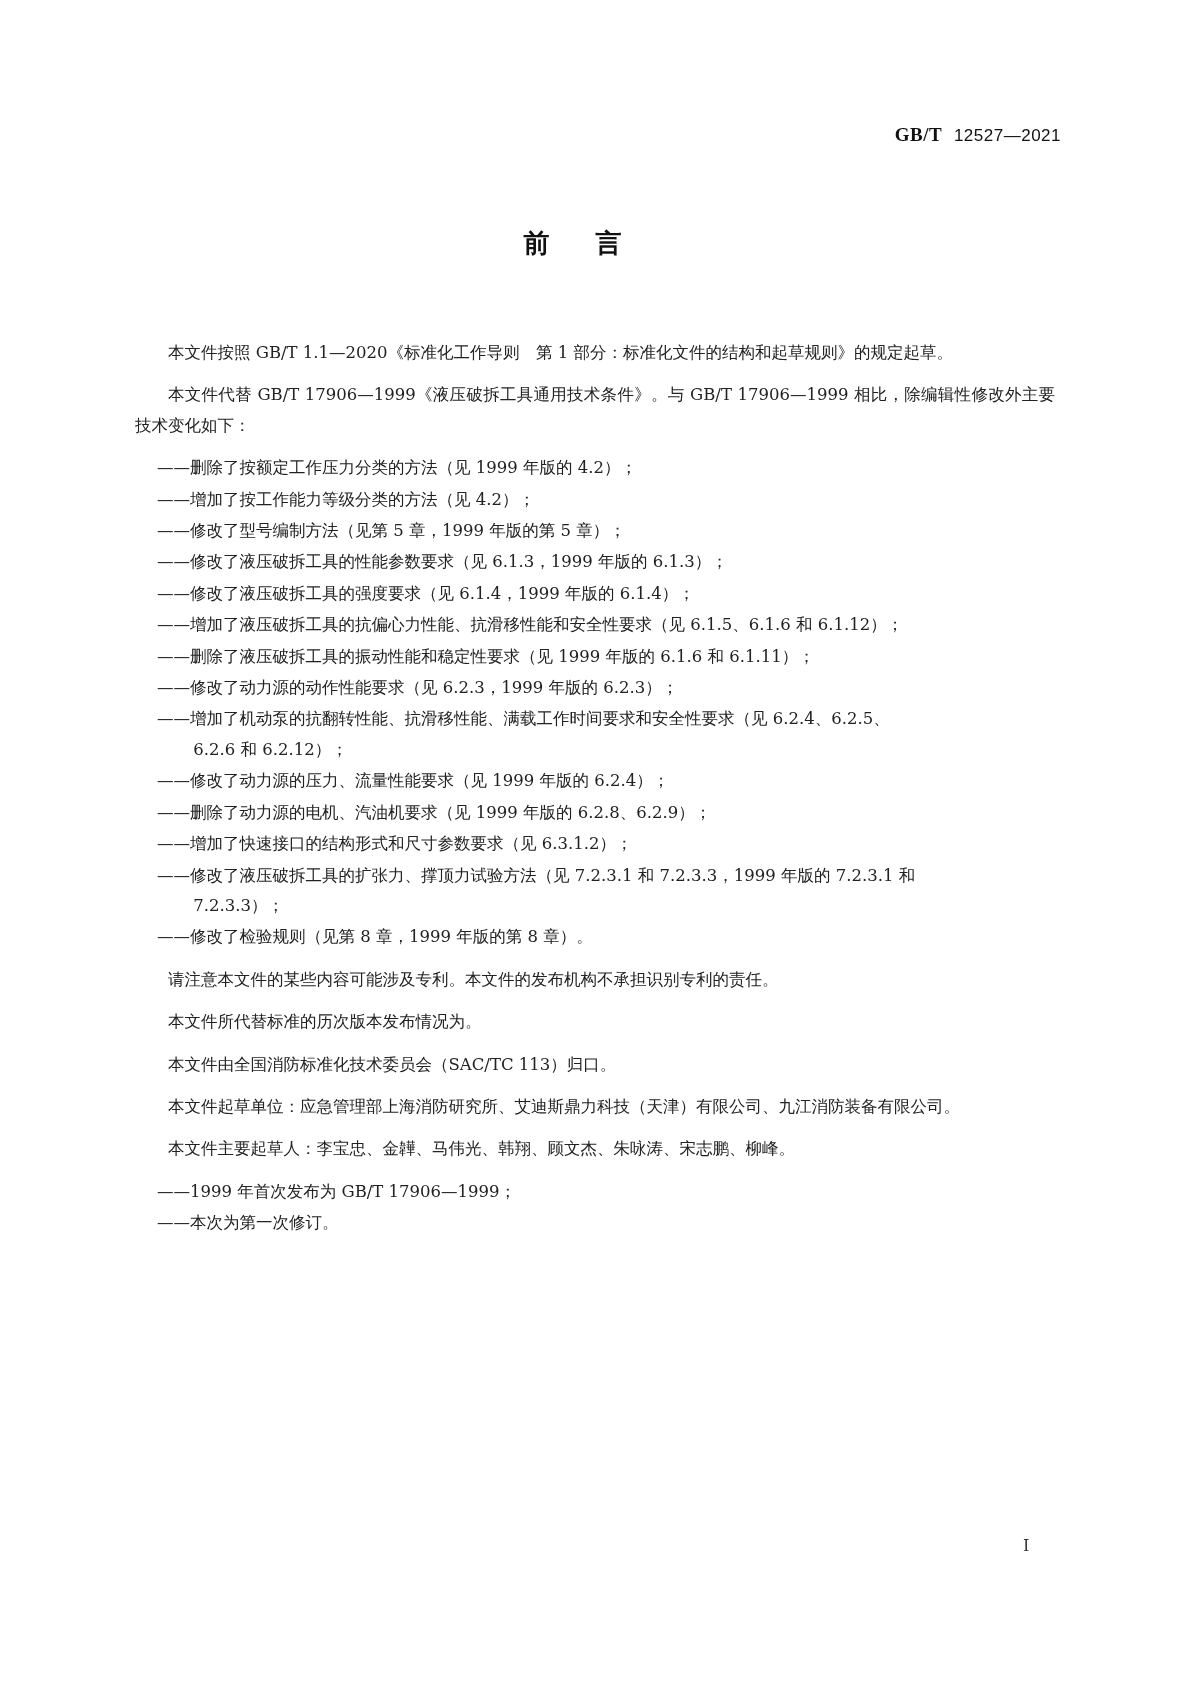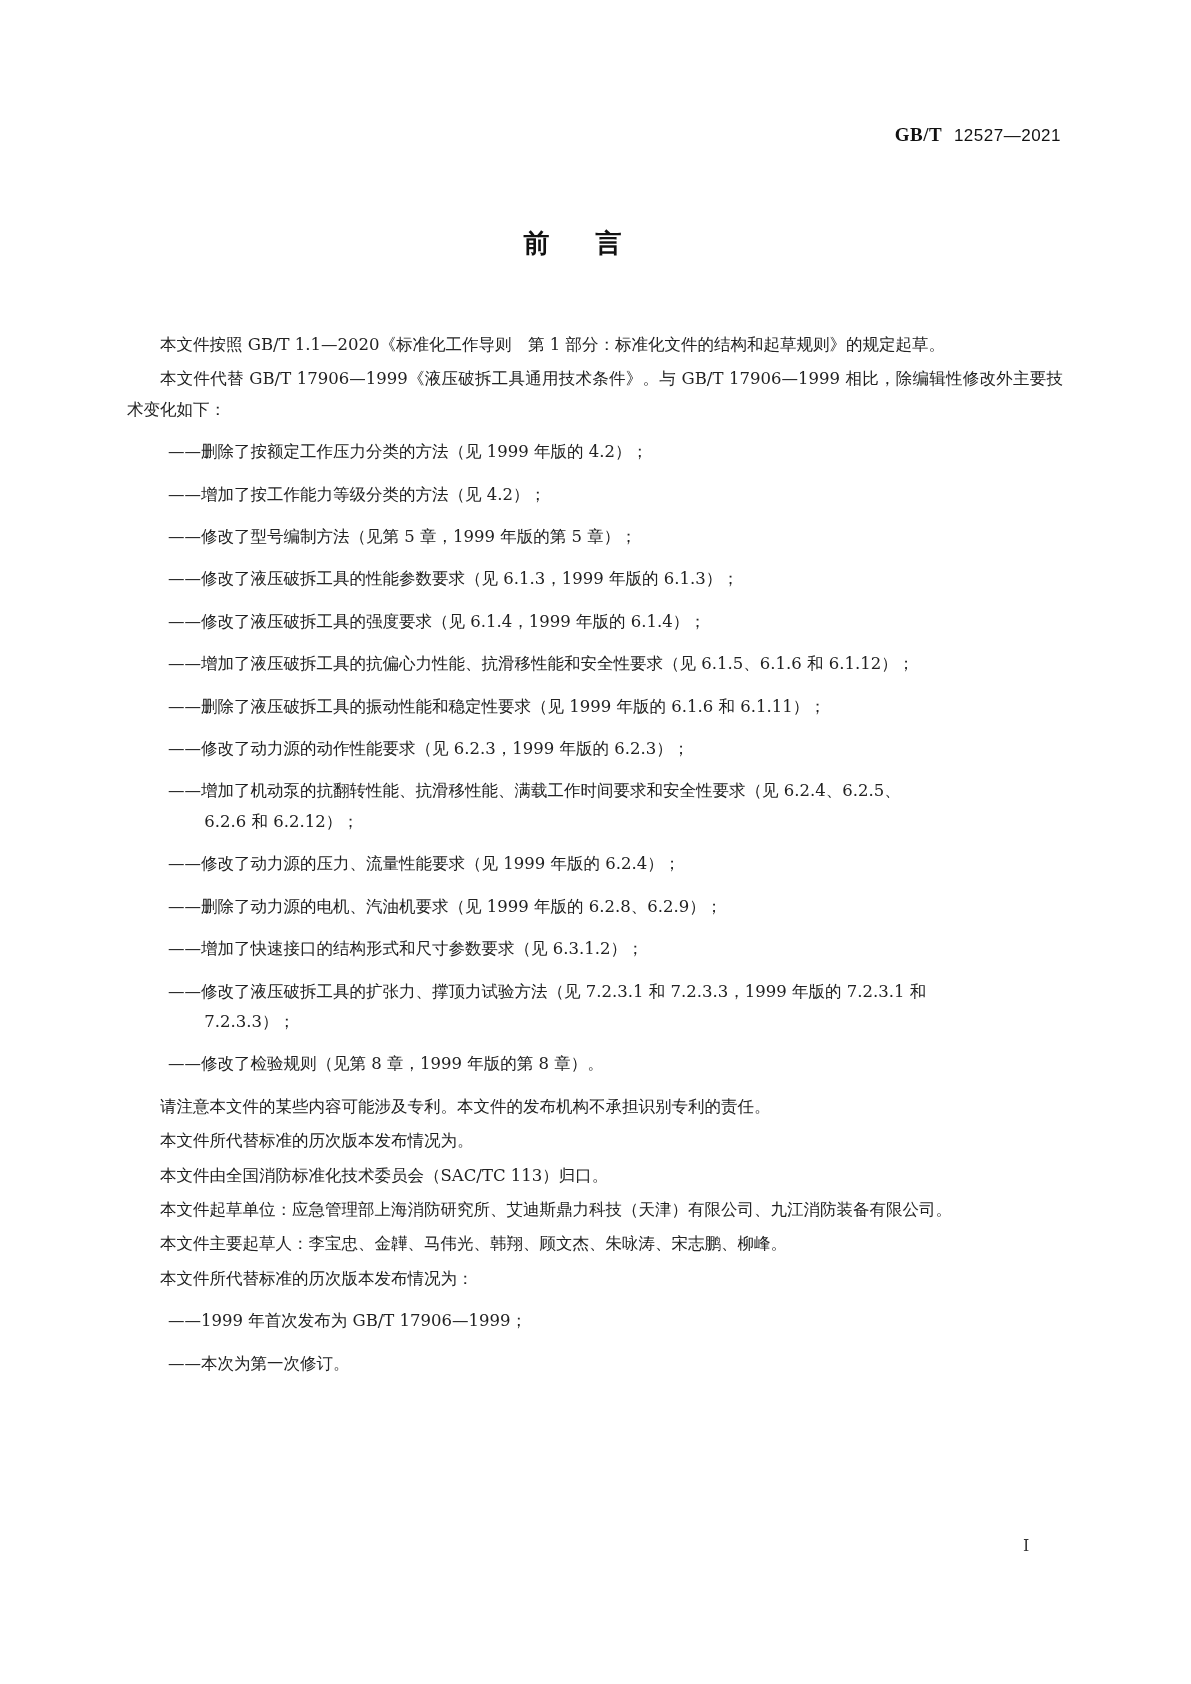--- a/index.html
+++ b/index.html
@@ -5,22 +5,22 @@
   html, body { margin: 0; padding: 0; background: #ffffff; }
   body { width: 1191px; height: 1684px; position: relative; overflow: hidden;
          font-family: "DejaVu Serif", "Liberation Serif", serif; color: #222; }
   .std-code { position: absolute; top: 124px; right: 130px; font-size: 17px; letter-spacing: 0.5px; color: #111; }
   .std-code b { font-family: "Liberation Serif", serif; font-weight: bold; font-size: 19px; }
   .std-code span.num { font-family: "Liberation Sans", sans-serif; }
   .title { position: absolute; top: 226px; left: 0; width: 100%; text-align: center;
            font-family: "DejaVu Sans", sans-serif; font-size: 26px; font-weight: bold;
            letter-spacing: 46px; color: #111; box-sizing: border-box; }
   .content { position: absolute; top: 326px; left: 123px; width: 944px; font-size: 16.5px; line-height: 30.4px; }
-  .p { text-indent: 2em; margin: 4px; text-align: justify; }
-  .dash { margin: 12px; padding-left: 2em; }
+  .p { text-indent: 2em; margin: 12px; text-align: justify; }
+  .dash { margin: 1px; padding-left: 2em; }
   .dash .cont { display: block; padding-left: 2.2em; }
   .page-num { position: absolute; top: 1536px; left: 1023px; font-size: 16px; color: #333; }
 </style>
 </head>
 <body>
 
 <div class="std-code">
   <b>GB/T</b>&nbsp;
   <span class="num">12527—2021</span>
 </div>
@@ -46,21 +46,20 @@
     <p class="dash"><span>——增加了快速接口的结构形式和尺寸参数要求（见 6.3.1.2）；</span></p>
     <p class="dash"><span>——修改了液压破拆工具的扩张力、撑顶力试验方法（见 7.2.3.1 和 7.2.3.3，1999 年版的 7.2.3.1 和</span><span class="cont">7.2.3.3）；</span></p>
     <p class="dash"><span>——修改了检验规则（见第 8 章，1999 年版的第 8 章）。</span></p>
   </div>
 
   <p class="p">请注意本文件的某些内容可能涉及专利。本文件的发布机构不承担识别专利的责任。</p>
   <p class="p">本文件所代替标准的历次版本发布情况为。</p>
   <p class="p">本文件由全国消防标准化技术委员会（SAC/TC 113）归口。</p>
   <p class="p">本文件起草单位：应急管理部上海消防研究所、艾迪斯鼎力科技（天津）有限公司、九江消防装备有限公司。</p>
   <p class="p">本文件主要起草人：李宝忠、金韡、马伟光、韩翔、顾文杰、朱咏涛、宋志鹏、柳峰。</p>
-  <p class="p">本文件所代替标准的历次版本发布情况为：</p>
 
   <div>
     <p class="dash">——1999 年首次发布为 GB/T 17906—1999；</p>
     <p class="dash">——本次为第一次修订。</p>
   </div>
 </div>
 
 <div class="page-num">I</div>
 
 </body></html>

